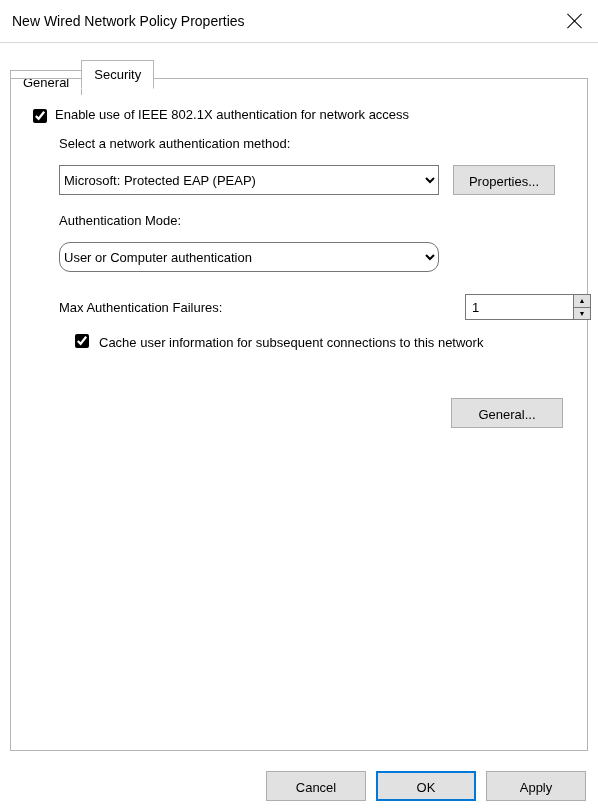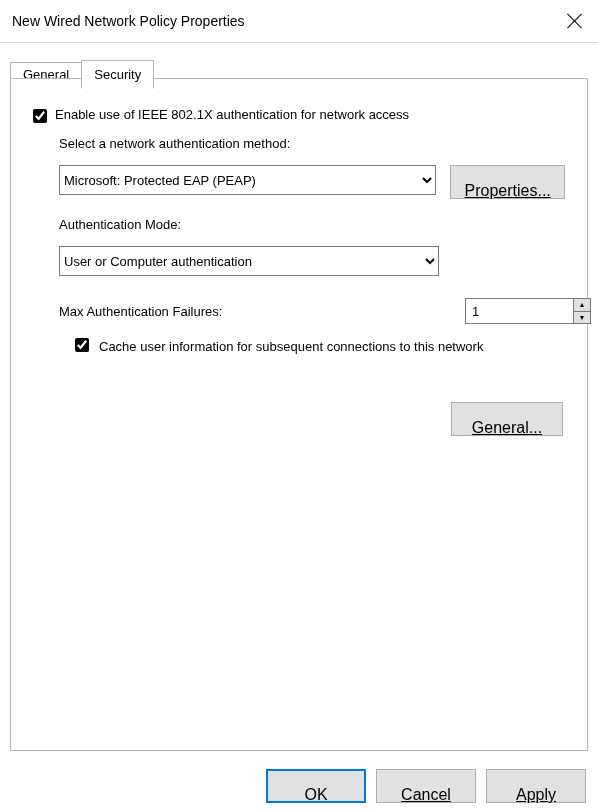--- a/index.html
+++ b/index.html
@@ -67,21 +67,21 @@
   .tab {
     height: 24px;
     line-height: 24px;
     padding: 0 12px;
     border: 1px solid #b5b5b5;
     border-bottom: none;
     background: #ffffff;
     margin-right: -1px;
     font-size: 13px;
     position: relative;
-    top: 8px;
+    top: 16px;
     cursor: default;
   }
   .tab.active {
     height: 27px;
     line-height: 27px;
     top: 10px;
     z-index: 3;
     border-bottom: 1px solid #ffffff;
   }
 
@@ -124,33 +124,32 @@
   select.dropdown {
     height: 30px;
     border: 1px solid #767676;
     background: #ffffff;
     font: inherit;
     font-size: 13px;
     padding: 2px 0;
     box-sizing: border-box;
   }
   .dropdown.auth-method { width: 380px; }
-  .dropdown.auth-mode   { width: 380px; }
+  .dropdown.auth-mode   { width: 380px; border-radius: 11px; }
 
   button.winbtn {
     height: 30px;
     min-width: 102px;
-    padding: 16px 14px;
+    padding: 8px 14px;
     background: #e1e1e1;
     border: 1px solid #adadad;
     font: inherit;
-    font-size: 16px;
+    font-size: 13px;
     cursor: default;
     box-sizing: border-box;
-    text-decoration: underline;
   }
 
   .maxfail-row {
     display: flex;
     align-items: center;
     justify-content: space-between;
     width: 536px;
     max-width: 100%;
   }
 
@@ -284,18 +283,18 @@
 
       <div class="advanced-row">
         <button class="winbtn" style="min-width:112px;">General...</button>
       </div>
 
     </div>
 
   </div>
 
   <div class="footer">
+    <button class="winbtn">Cancel</button>
     <button class="winbtn default">OK</button>
-    <button class="winbtn">Cancel</button>
     <button class="winbtn">Apply</button>
   </div>
 
 </div>
 
 </body></html>

